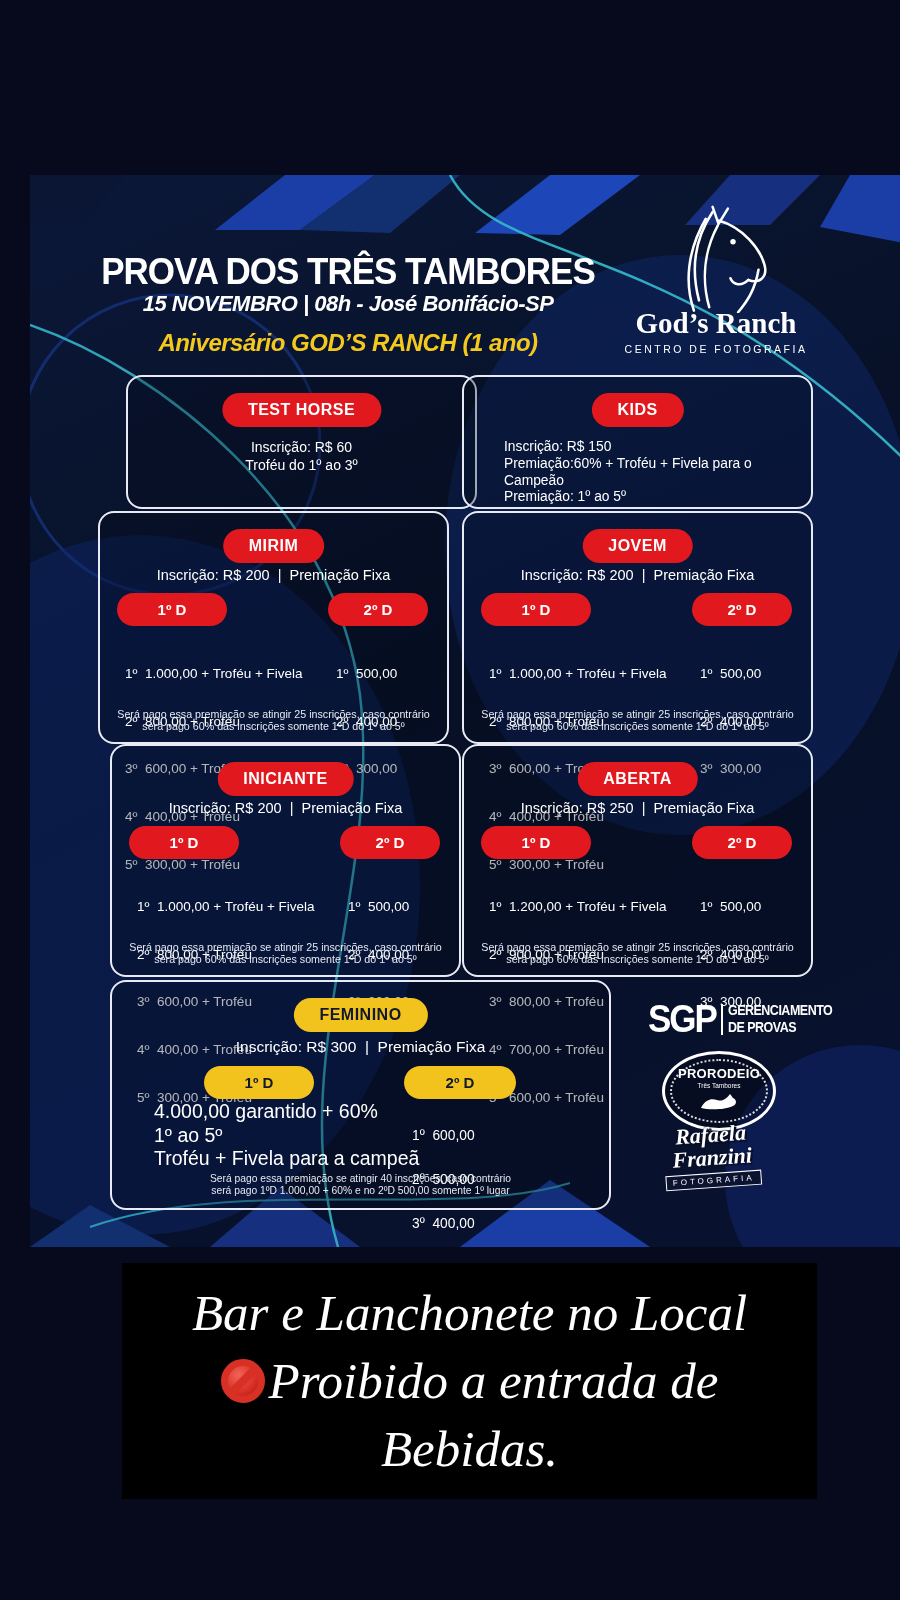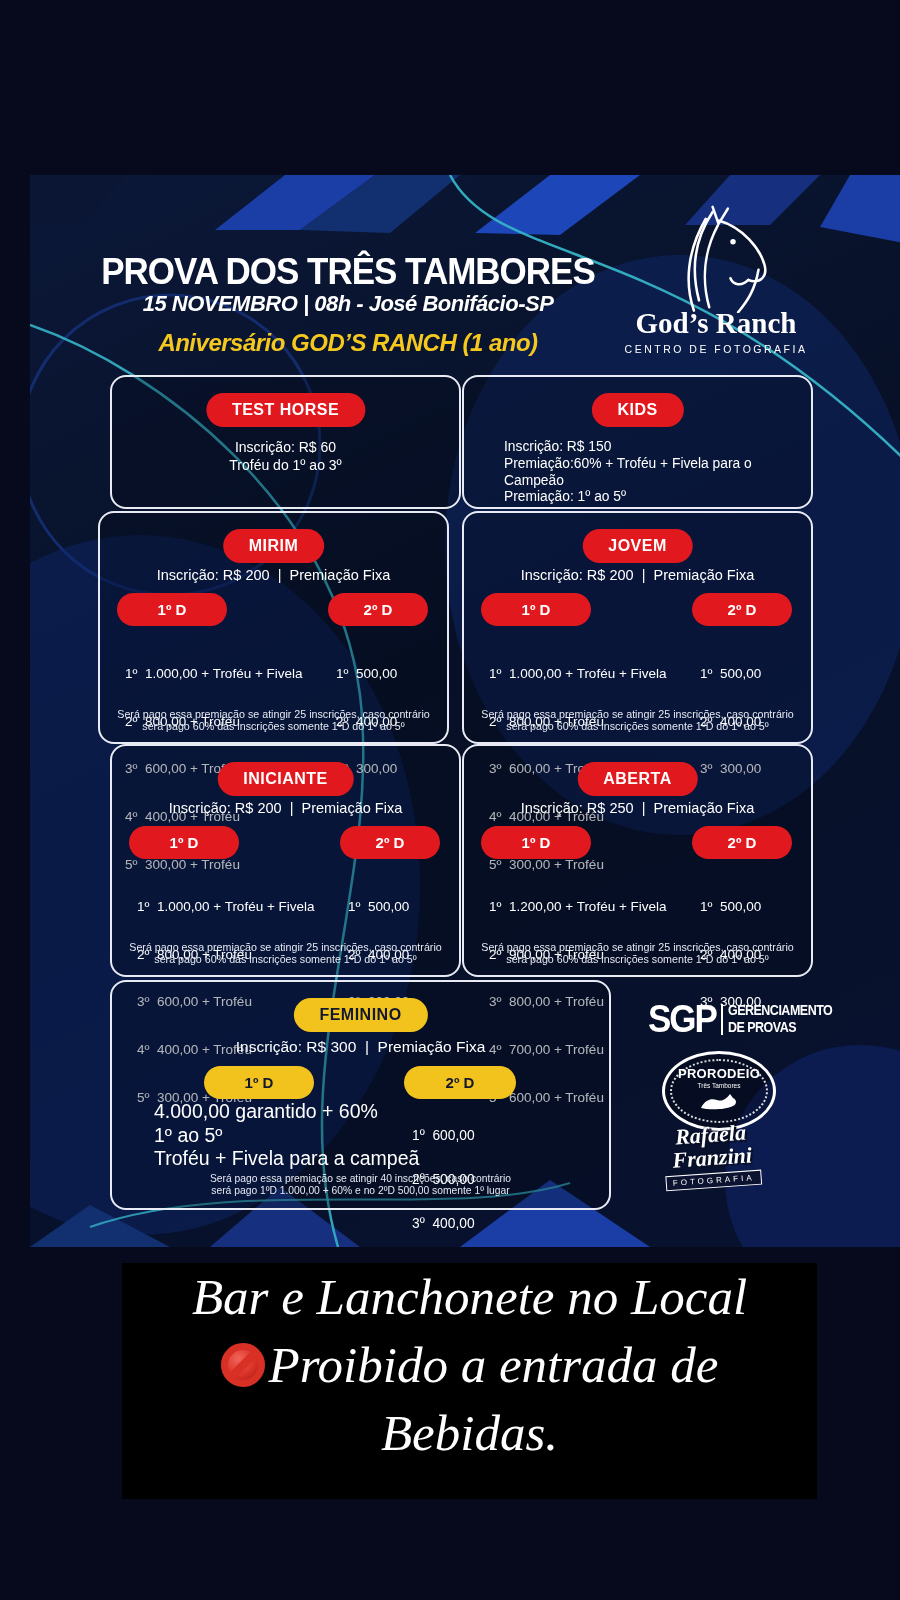--- a/index.html
+++ b/index.html
@@ -67,21 +67,21 @@
   .pr-name{font-size:13px;font-weight:900;margin-top:12px;letter-spacing:.3px;}
   .pr-sub{font-size:6.5px;margin-top:1px;}
   .pr-horse{margin-top:1px;}
   .rafaela{position:absolute;left:622px;top:948px;width:120px;text-align:center;color:#fff;transform:rotate(-4deg);}
   .rf-line{font-family:"Liberation Serif", serif;font-style:italic;font-weight:bold;font-size:22px;line-height:23px;text-shadow:0 0 2px #0a1026,2px 2px 0 #0a1026;}
   .rf-tag{display:inline-block;margin-top:3px;font-family:"Liberation Sans", sans-serif;font-style:normal;font-size:8px;letter-spacing:3px;border:1px solid #fff;padding:2px 6px;background:#0c1330;}
 
   
   .caption{
     position:absolute;left:100px;top:1263px;width:695px;height:236px;background:#000;
-    display:flex;flex-direction:column;justify-content:flex-start;align-items:center;
+    display:flex;flex-direction:column;justify-content:center;align-items:center;
     color:#fff;font-family:"Liberation Serif", serif;font-style:italic;
     font-size:51px;line-height:68px;text-align:center;
   }
   .caption-line{display:flex;align-items:center;justify-content:center;white-space:nowrap;}
   .no-entry{
     position:relative;display:inline-block;width:30px;height:30px;border:7px solid #d93025;border-radius:50%;
     margin-right:4px;flex:0 0 auto;background:radial-gradient(circle at 35% 30%, #f1645a 0%, #d93025 60%, #a61b12 100%);
   }
   .no-entry::before{
     content:"";position:absolute;left:-3px;top:11px;width:36px;height:8px;background:#d93025;
@@ -134,21 +134,21 @@
           <path d="M88 20 C 66 58, 63 96, 74 128"></path>
           <path d="M102 28 C 86 58, 83 92, 92 124"></path>
           <path d="M150 80 C 146 104, 136 118, 126 130"></path>
         </g>
         <circle cx="120" cy="47" r="3.2" fill="#ffffff"></circle>
       </svg>
       <div class="gr-name">God’s  Ranch</div>
       <div class="gr-tag">CENTRO  DE  FOTOGRAFIA</div>
     </div>
 
-    <div class="box" style="left:80px;top:200px;width:347px;height:130px;">
+    <div class="box" style="left:96px;top:200px;width:347px;height:130px;">
       <div class="cat-pill">TEST HORSE</div>
       <div class="center-lines" style="top:62px;">
         <div>Inscrição: R$ 60</div>
         <div>Troféu do 1º ao 3º</div>
       </div>
     </div>
 
     <div class="box" style="left:432px;top:200px;width:347px;height:130px;">
       <div class="cat-pill">KIDS</div>
       <div class="left-lines" style="left:40px;top:62px;">

